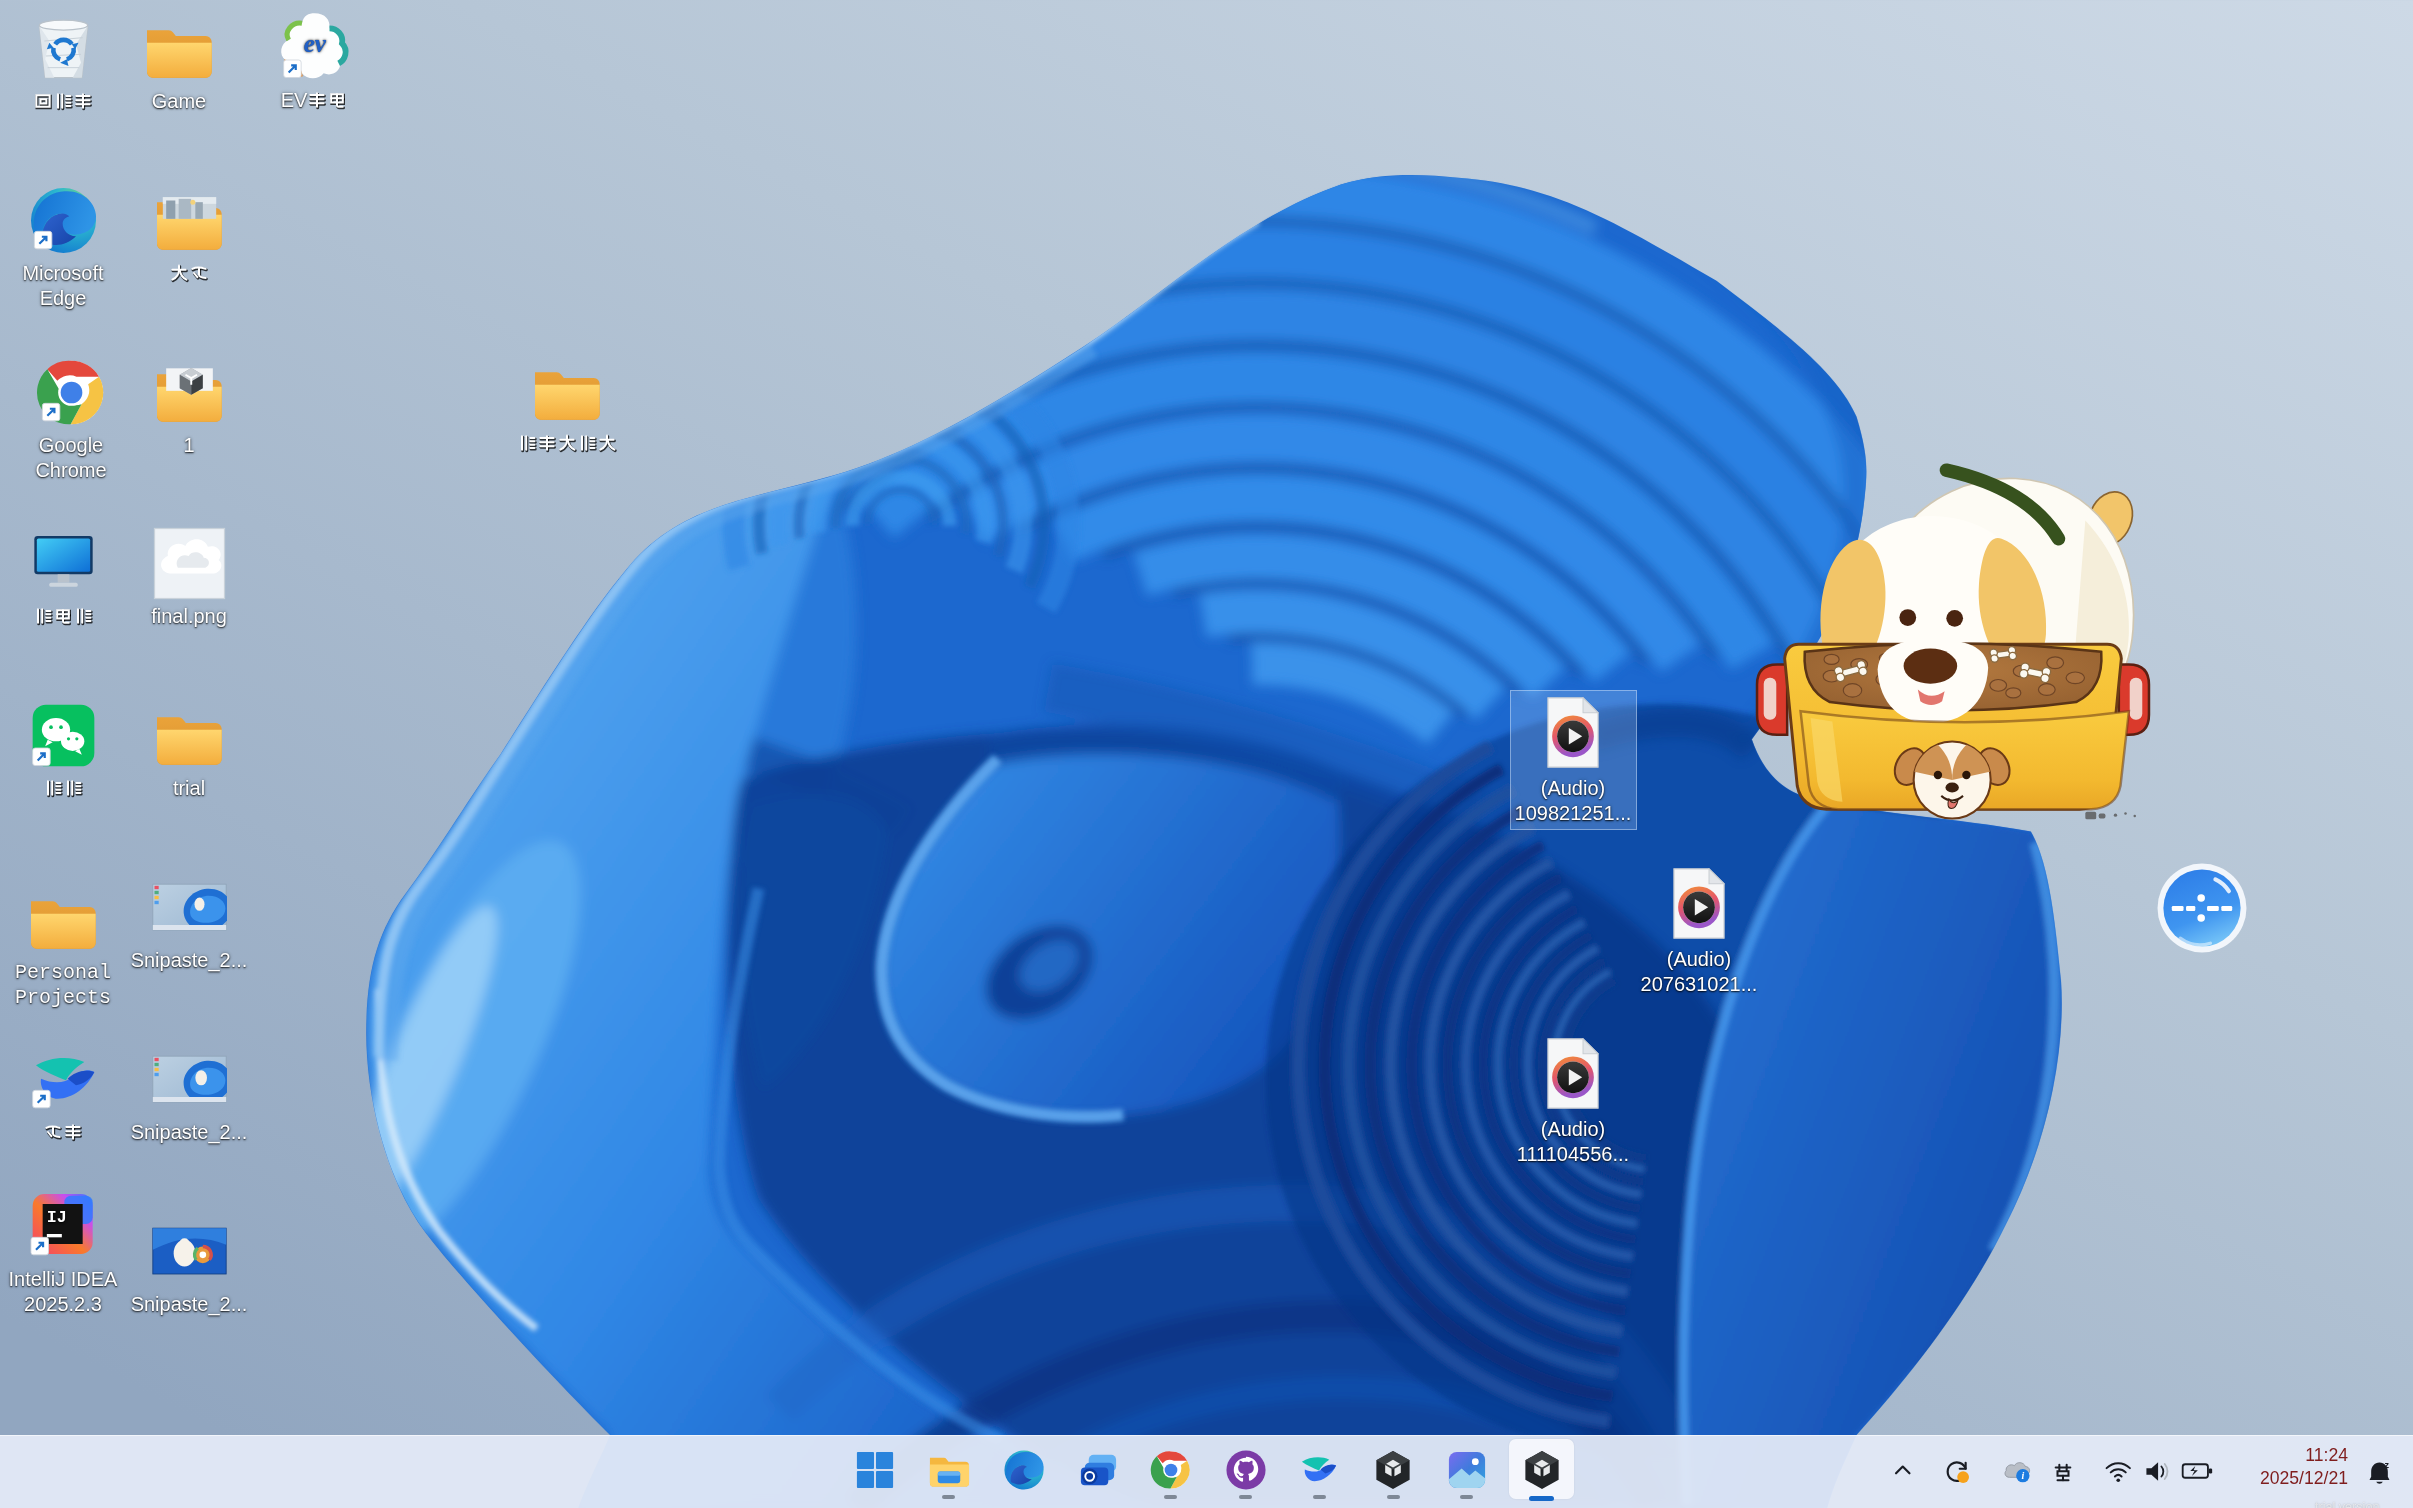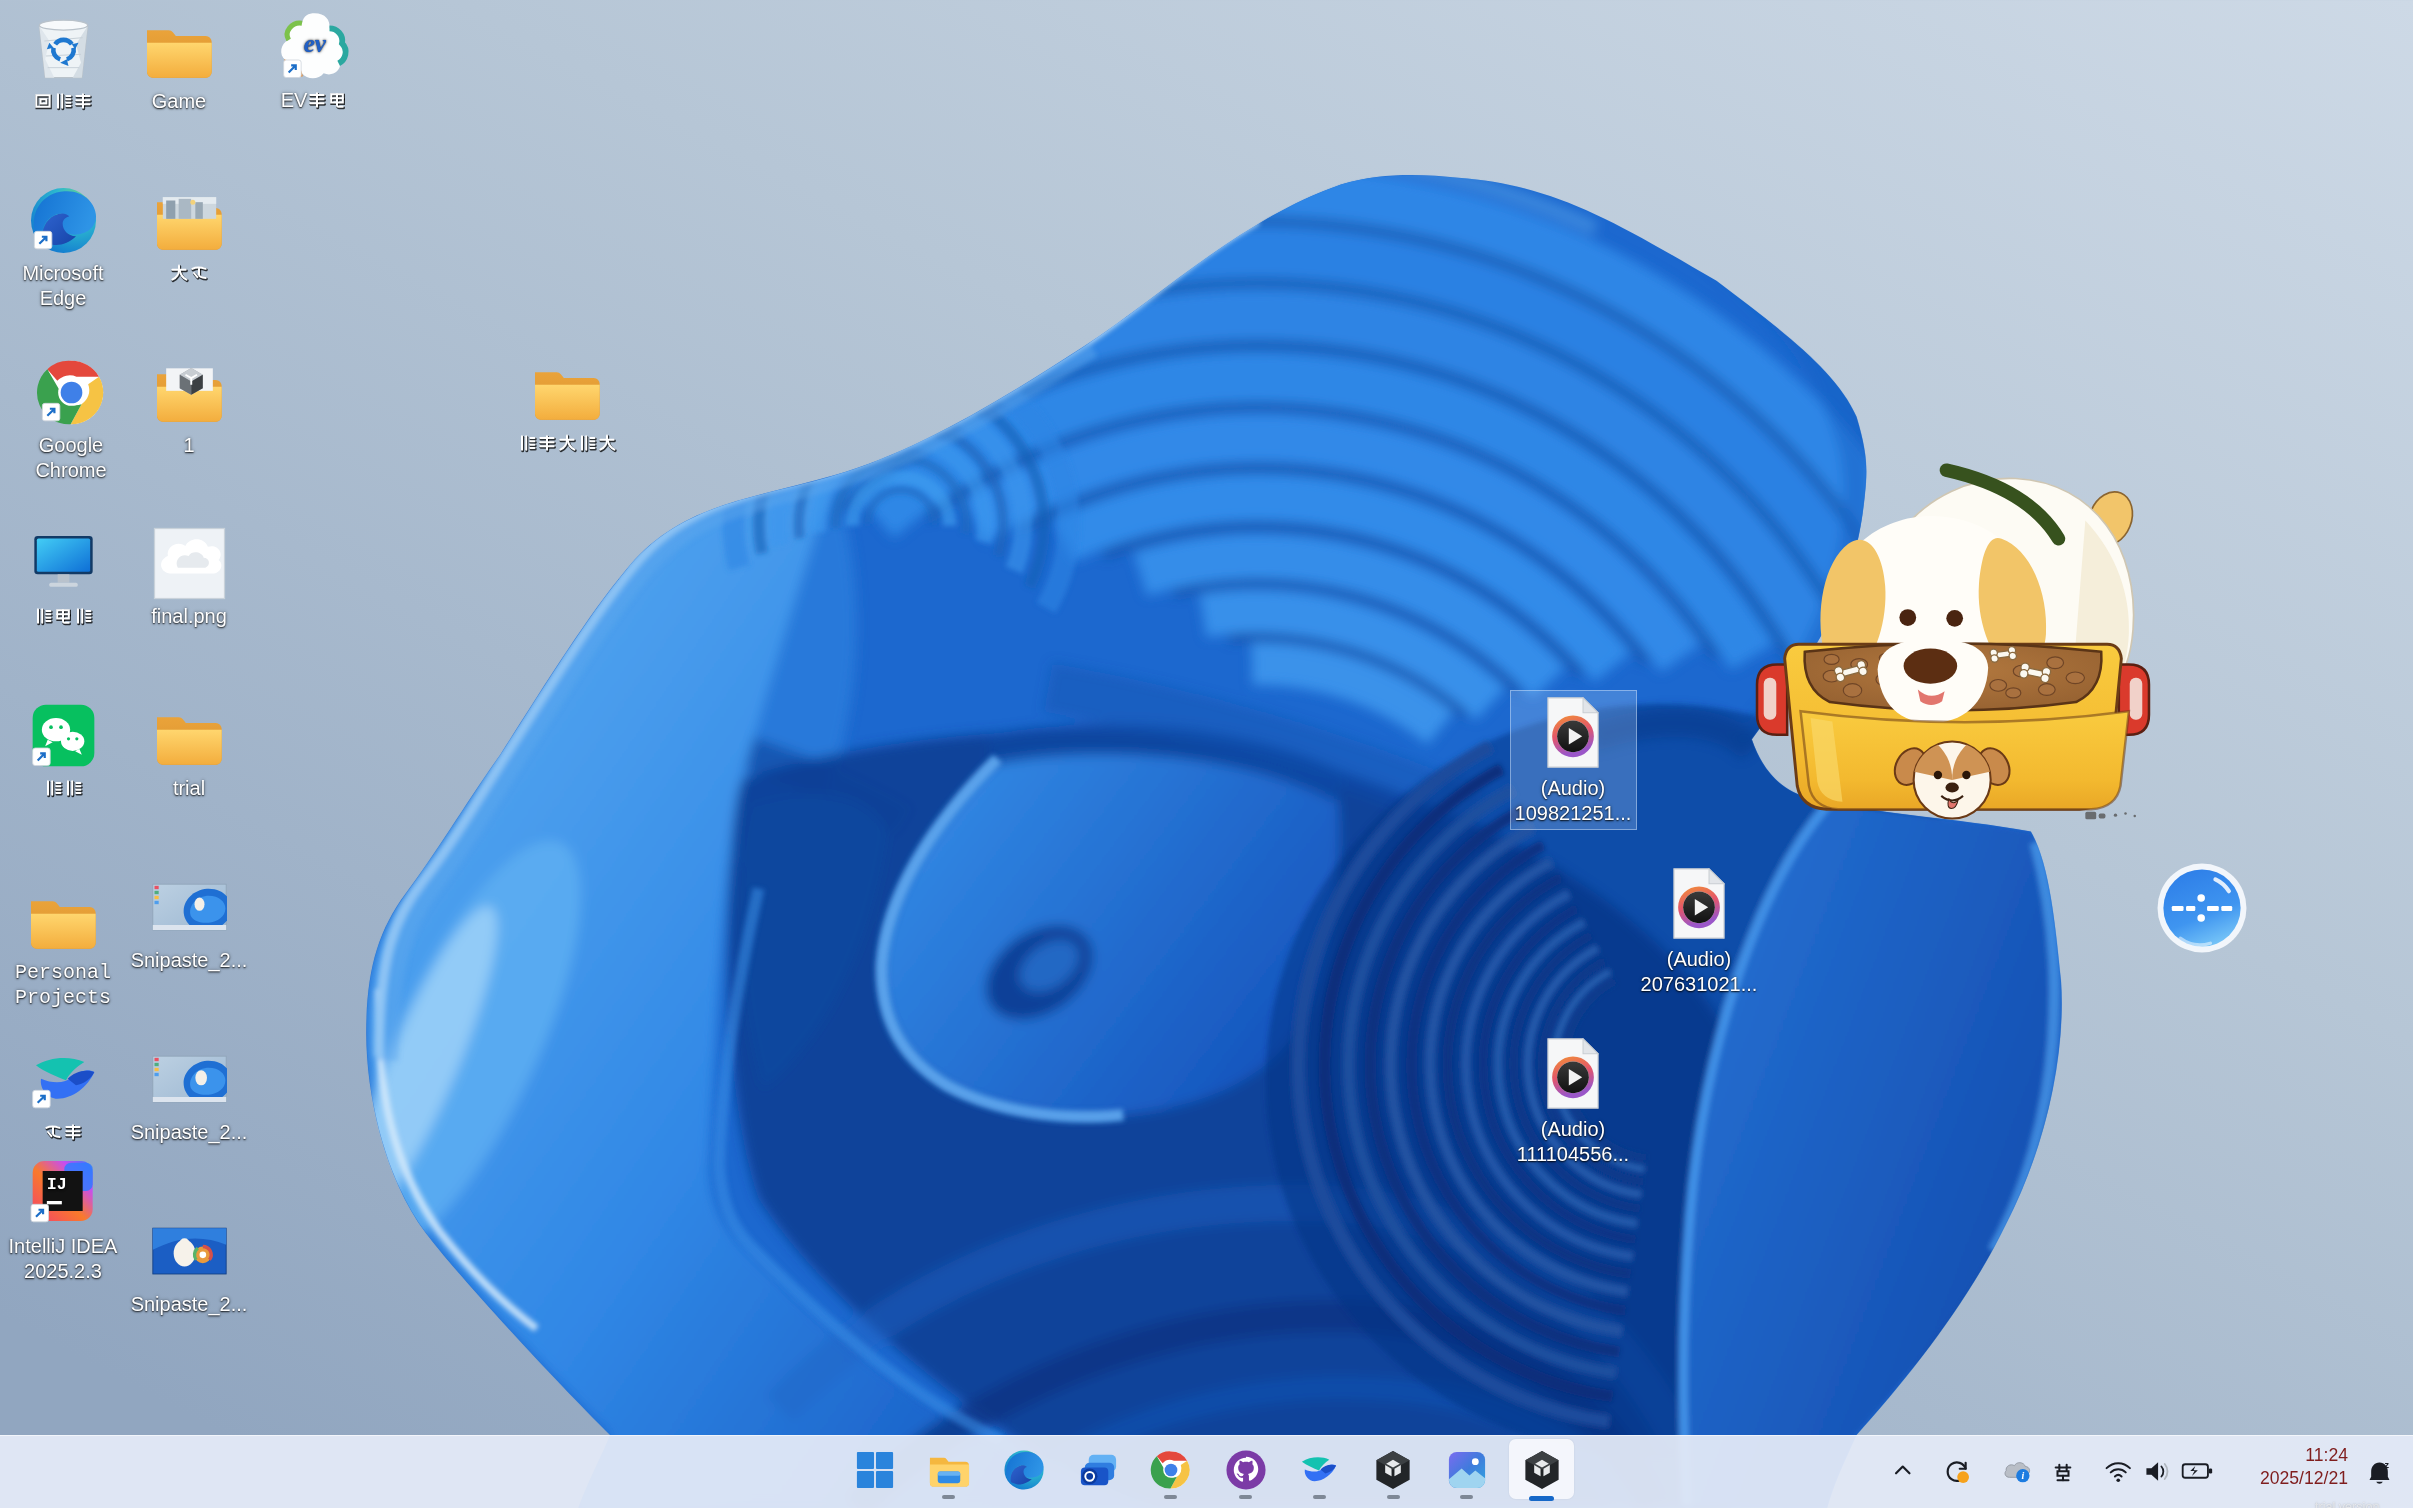--- a/index.html
+++ b/index.html
@@ -601,21 +601,21 @@
 <rect x="2" y="2" width="5" height="4" fill="#e45" opacity="0.9"></rect>
           <rect x="2" y="8" width="5" height="4" fill="#4a7" opacity="0.9"></rect>
 <rect x="2" y="14" width="5" height="4" fill="#fb3" opacity="0.9"></rect>
           <rect x="2" y="20" width="5" height="4" fill="#49e" opacity="0.9"></rect>
 <rect x="0" y="49" width="88" height="6" fill="#dce4ee"></rect>
 <ellipse cx="58" cy="26" rx="7" ry="9" fill="#f4f0e8"></ellipse>
 </g>
       </svg>
       <div class="lab">Snipaste_2...</div>
     </div>
-<div class="ico" style="left:0px;top:1156px;">
+<div class="ico" style="left:0px;top:1189px;">
       <svg class="im" width="75" height="75" viewBox="0 0 90 90" style="font-size:24px">
         <g transform="translate(8,6)">
 <defs>
             <linearGradient id="ideag" x1="0" y1="1" x2="1" y2="0">
 <stop offset="0" stop-color="#f43f6e"></stop>
               <stop offset="0.45" stop-color="#f97a2b"></stop>
               <stop offset="0.75" stop-color="#c84df0"></stop>
               <stop offset="1" stop-color="#2f7bff"></stop>
             </linearGradient>
           </defs>

